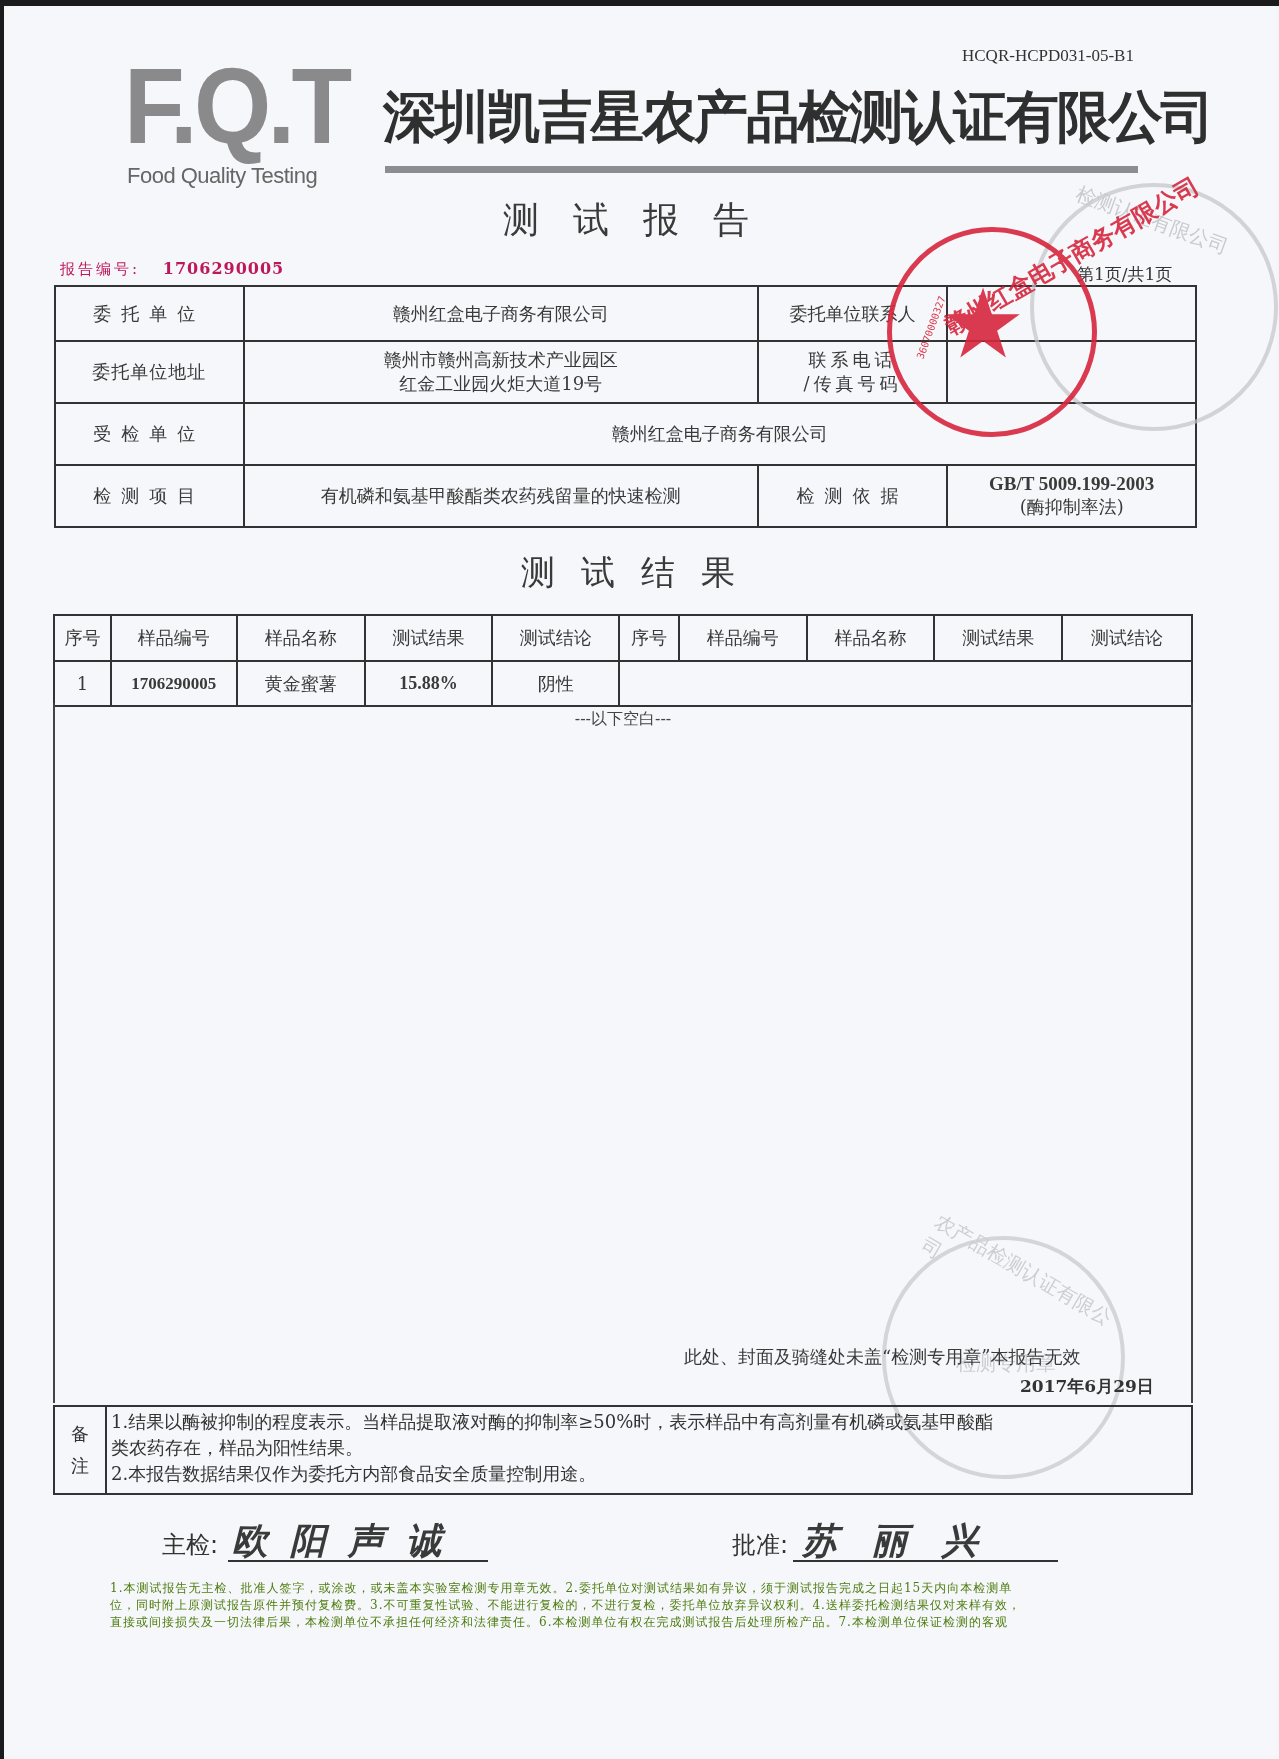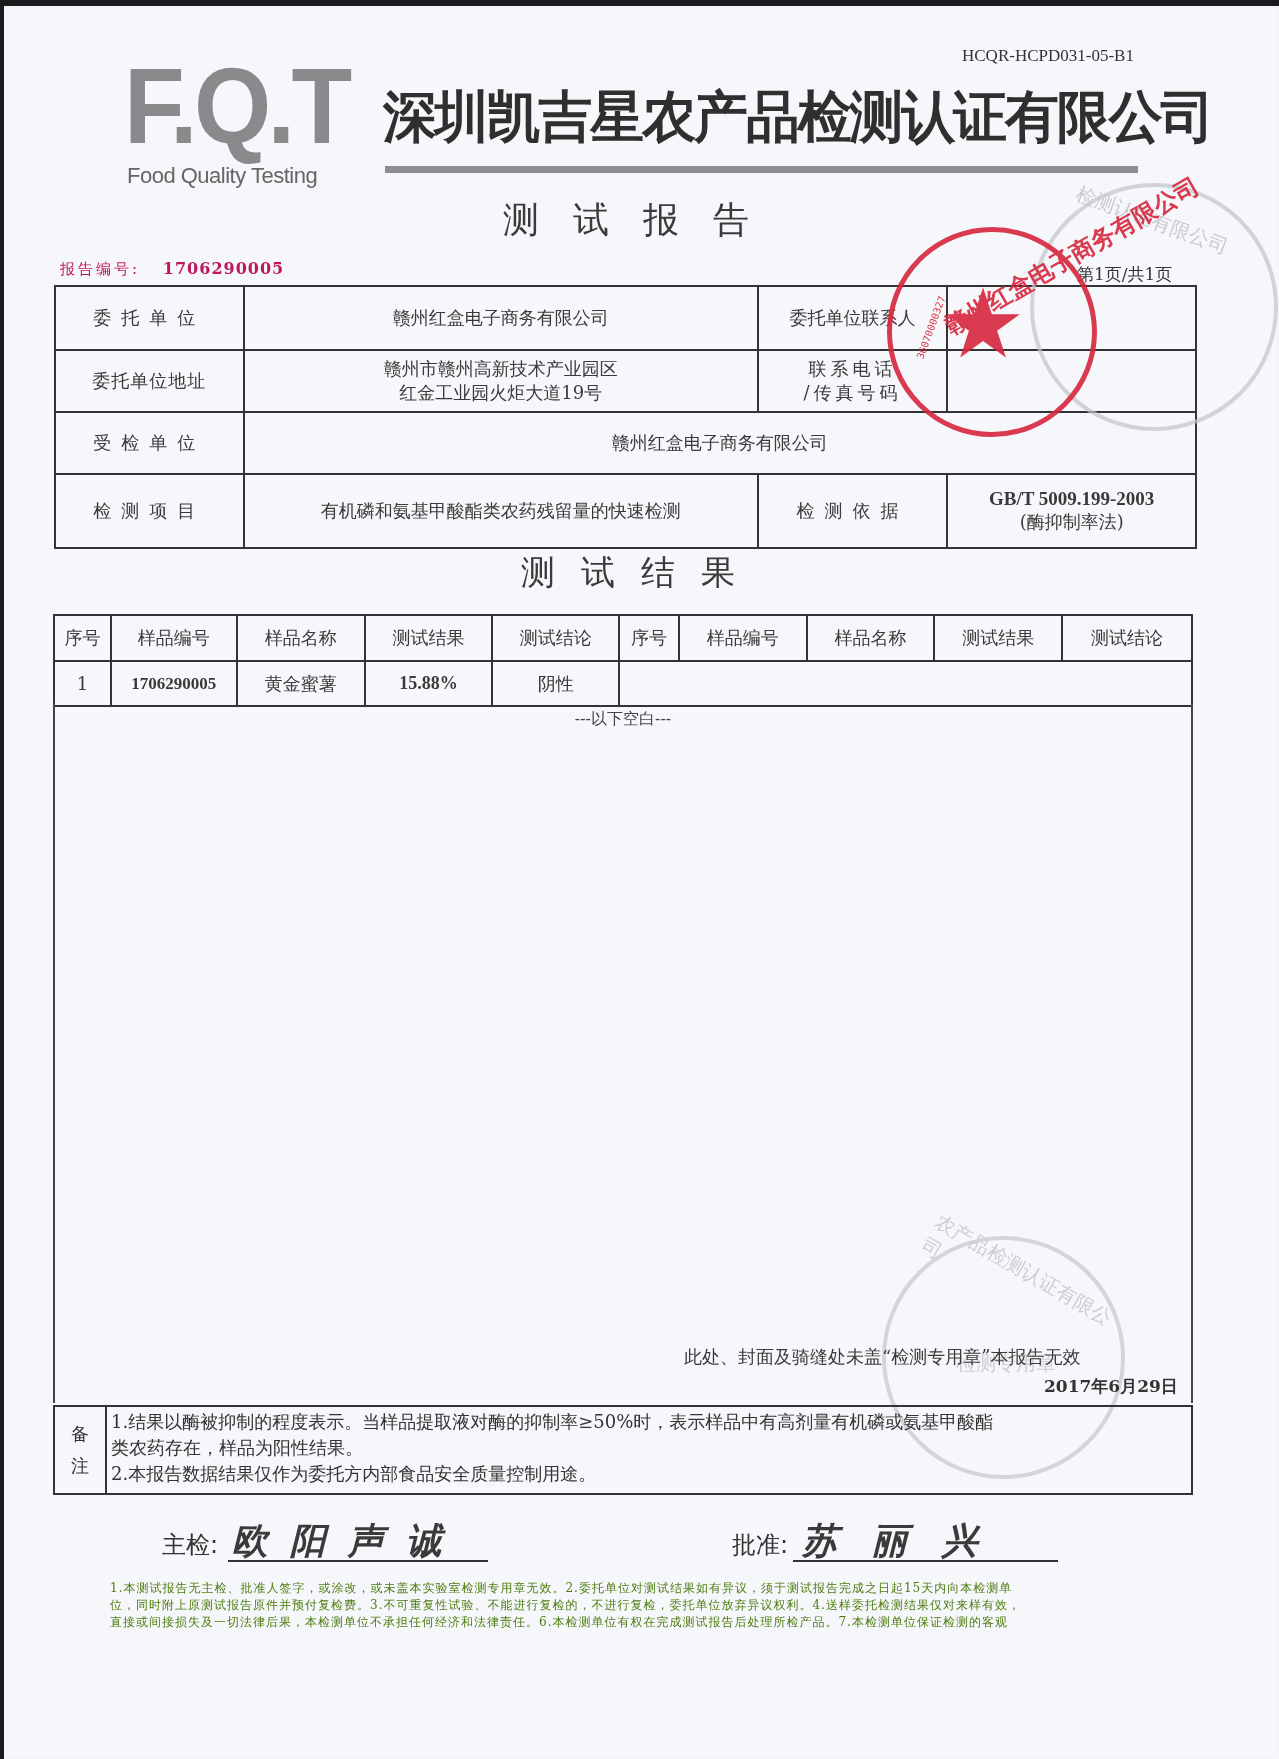--- a/index.html
+++ b/index.html
@@ -35,21 +35,21 @@
   .results-title { position:absolute; left:521px; top:550px; font-size:34px; letter-spacing:26px; color:#3a3a3a; }
 
   table.results { position:absolute; left:53px; top:614px; width:1140px; border-collapse:collapse; }
   table.results td, table.results th { border:2px solid #333; text-align:center; font-weight:normal; font-size:18px; color:#3a3a3a; padding:0; }
   table.results th { height:44px; }
   table.results td { height:43px; }
   .blank-body { position:absolute; left:53px; top:703px; width:1136px; height:700px; border-left:2px solid #444; border-right:2px solid #444; }
   .blank-mark { position:absolute; left:0; width:100%; top:6px; text-align:center; font-size:16px; color:#444; }
 
   .stamp-note { position:absolute; left:684px; top:1345px; font-size:18px; color:#3a3a3a; }
-  .issue-date { position:absolute; left:1044px; top:1375px; font-size:17px; font-weight:bold; color:#333; }
+  .issue-date { position:absolute; left:1020px; top:1375px; font-size:17px; font-weight:bold; color:#333; }
 
   table.remarks { position:absolute; left:53px; top:1405px; width:1140px; border-collapse:collapse; }
   table.remarks td { border:2px solid #333; font-size:18px; color:#333; padding:0; vertical-align:top; }
   .remarks-label { width:50px; text-align:center; vertical-align:middle !important; font-size:20px; line-height:32px; }
   .remarks-body { padding:2px 4px 2px 4px !important; line-height:26px; }
 
   .sign { position:absolute; top:1517px; font-size:24px; color:#333; font-family:"DejaVu Sans", sans-serif; }
   .sign .name { font-family:"DejaVu Serif", serif; font-style:italic; font-size:36px; letter-spacing:22px; color:#3a3a3a; margin-left:6px;font-weight:bold; }
   .sign-line { position:absolute; height:2px; background:#333; top:1560px; }
 
@@ -88,21 +88,21 @@
 <div class="page-of">第1页/共1页</div>
 
 <table class="info">
   <colgroup>
     <col style="width:189px">
       <col style="width:515px">
       <col style="width:190px">
       <col style="width:249px">
   </colgroup>
   <tbody>
-      <tr style="height:64px">
+      <tr style="height:55px">
     <td class="lbl">委托单位</td>
     <td>赣州红盒电子商务有限公司</td>
     <td class="lbl2">委托单位联系人</td>
     <td></td>
   </tr>
   <tr style="height:62px">
     <td class="lbl2" style="letter-spacing:1px">委托单位地址</td>
     <td>
       <div>赣州市赣州高新技术产业园区</div>
       <div>红金工业园火炬大道19号</div>
@@ -110,21 +110,21 @@
     <td>
       <div style="letter-spacing:4px">联系电话</div>
       <div style="letter-spacing:4px">/传真号码</div>
     </td>
     <td></td>
   </tr>
   <tr style="height:62px">
     <td class="lbl">受检单位</td>
     <td colspan="3">赣州红盒电子商务有限公司</td>
   </tr>
-  <tr style="height:74px">
+  <tr style="height:62px">
     <td class="lbl">检测项目</td>
     <td>有机磷和氨基甲酸酯类农药残留量的快速检测</td>
     <td class="lbl">检测依据</td>
     <td>
       <div style="font-weight:bold;font-family:'Liberation Serif',serif;font-size:19px">GB/T 5009.199-2003</div>
       <div>(酶抑制率法)</div>
     </td>
   </tr>
 </tbody>
   </table>

